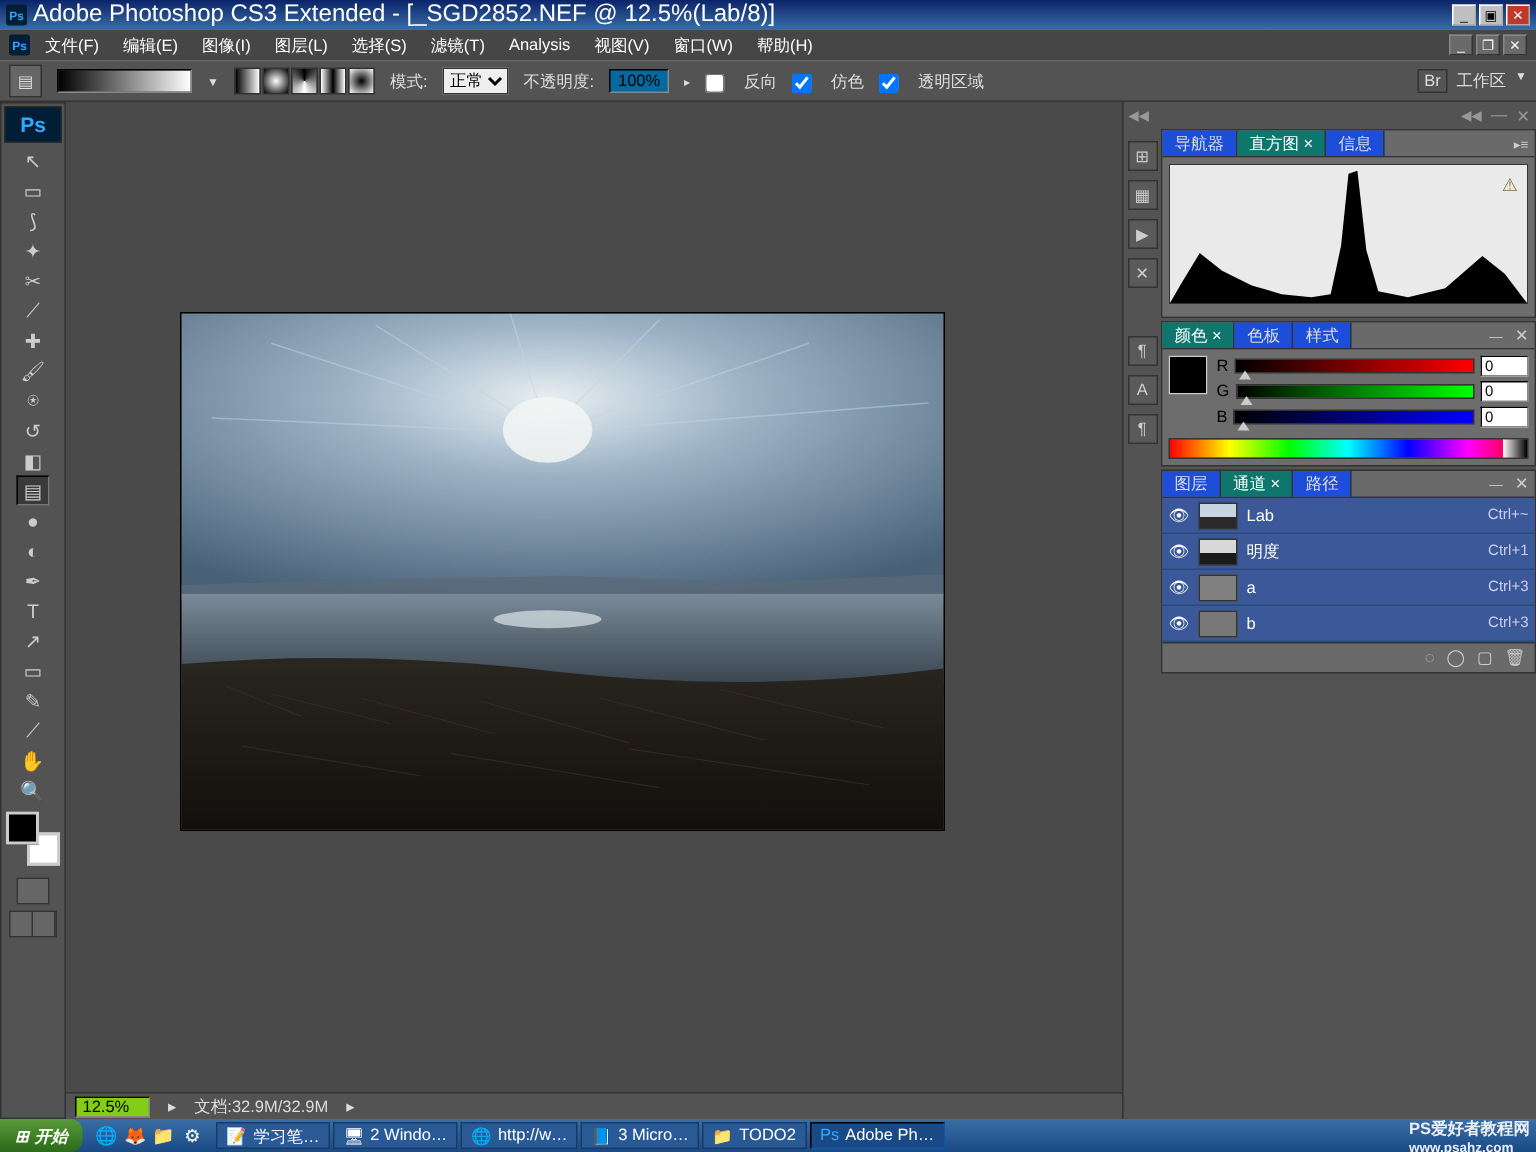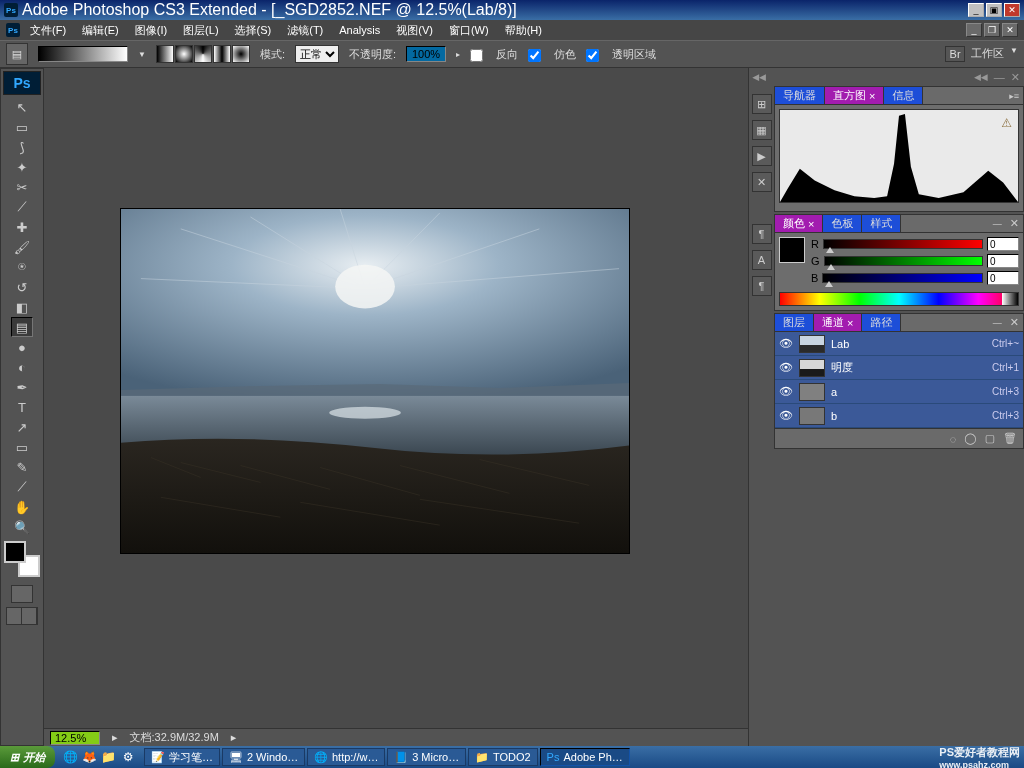--- a/index.html
+++ b/index.html
@@ -42,21 +42,21 @@
 .toolbox .sm div{flex:1;border-right:1px solid #333}
 .canvas-area{flex:1;background:#4a4a4a;position:relative;display:flex;align-items:flex-start;justify-content:flex-start;overflow:hidden}
 .canvas{position:absolute;top:140px;left:76px;width:510px;height:346px;border:1px solid #000}
 .canvas svg{width:100%;height:100%;display:block}
 .vstrip{width:26px;background:#535353;border-left:1px solid #333;display:flex;flex-direction:column;align-items:center;gap:6px;padding-top:26px}
 .vstrip .vs{width:20px;height:20px;display:flex;align-items:center;justify-content:center;color:#ccc;border:1px solid #333;background:#5a5a5a}
 .panels{width:250px;background:#535353;display:flex;flex-direction:column}
 .panel{border:1px solid #333;margin-bottom:2px;background:#535353}
 .panel .phead{height:18px;display:flex;align-items:center;background:#6a6a6a;border-bottom:1px solid #333}
 .panel .ptab{padding:2px 8px;color:#ddd;background:#1d4ed8;border-right:1px solid #333;height:100%;display:flex;align-items:center}
-.panel .ptab.active{background:#a21caf;color:#fff}
+.panel .ptab.active{background:#0f766e;color:#fff}
 .panel .pmin{margin-left:auto;padding:0 4px;color:#ccc;font-size:9px}
 .panel .pclose{padding:0 4px;color:#ccc;font-size:11px}
 .panel .pbody{padding:4px;background:#6d6d6d}
 .histogram{height:106px;background:#535353;position:relative;padding:4px}
 .histogram .histbox{background:#eaeaea;height:94px;position:relative;border:1px solid #333}
 .histogram svg{position:absolute;bottom:0;left:0;width:100%;height:100%}
 .histogram .warn{position:absolute;right:6px;top:6px;color:#8a6d3b;font-size:12px}
 .color-panel .swatch{width:26px;height:26px;background:#000;border:1px solid #ccc;float:left;margin-right:6px}
 .color-panel .sliders{overflow:hidden}
 .slider-row{display:flex;align-items:center;gap:4px;margin-bottom:3px}

